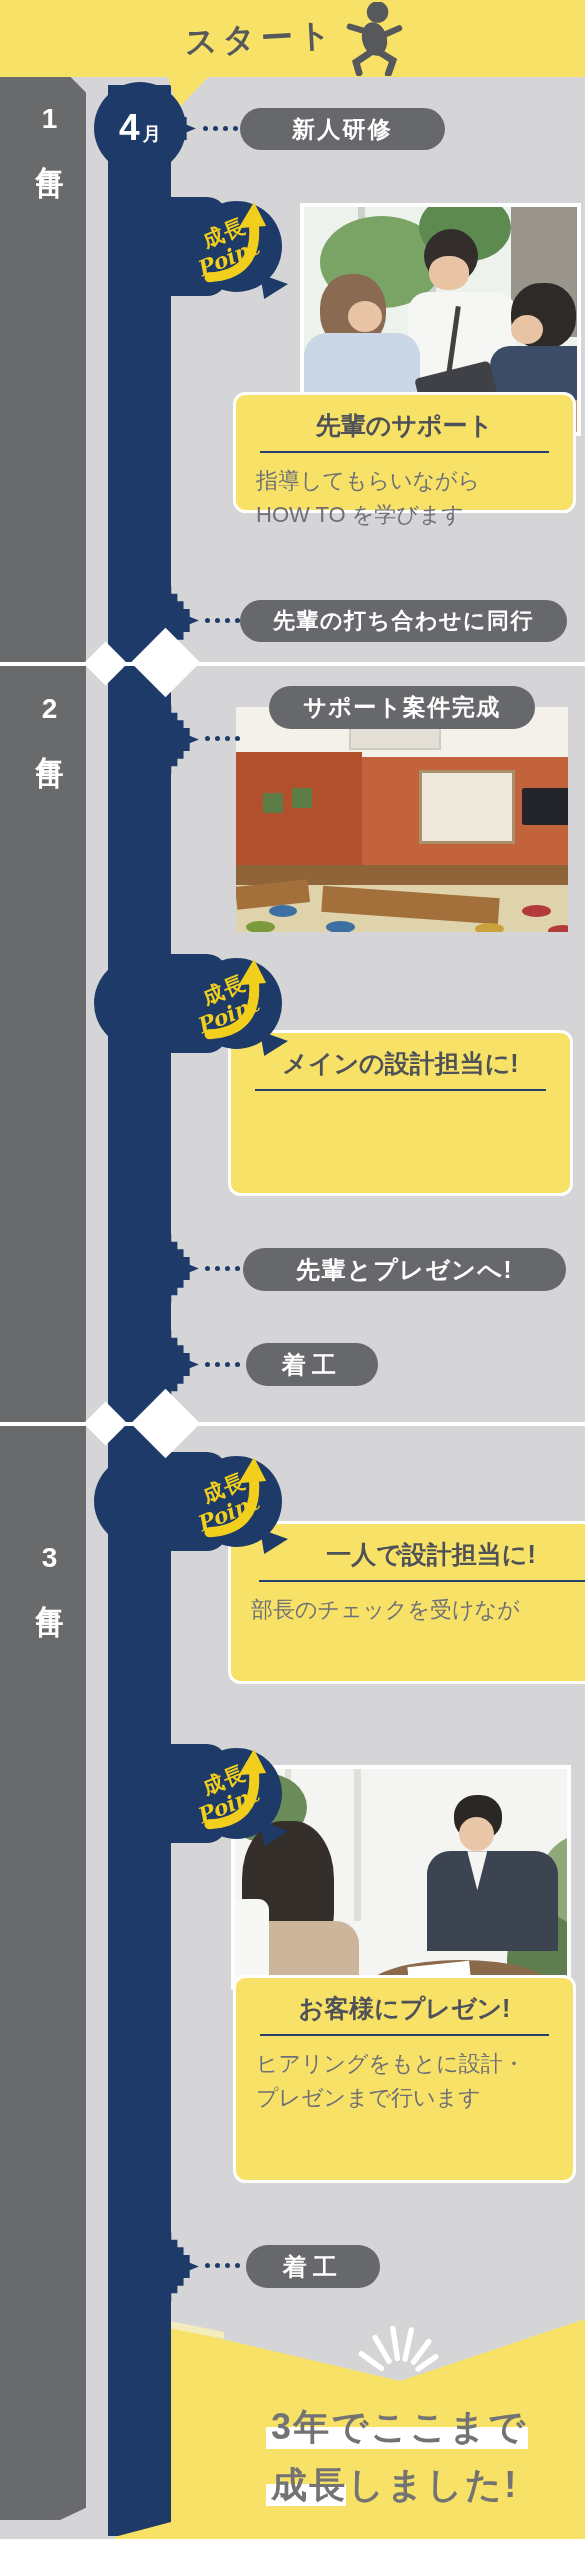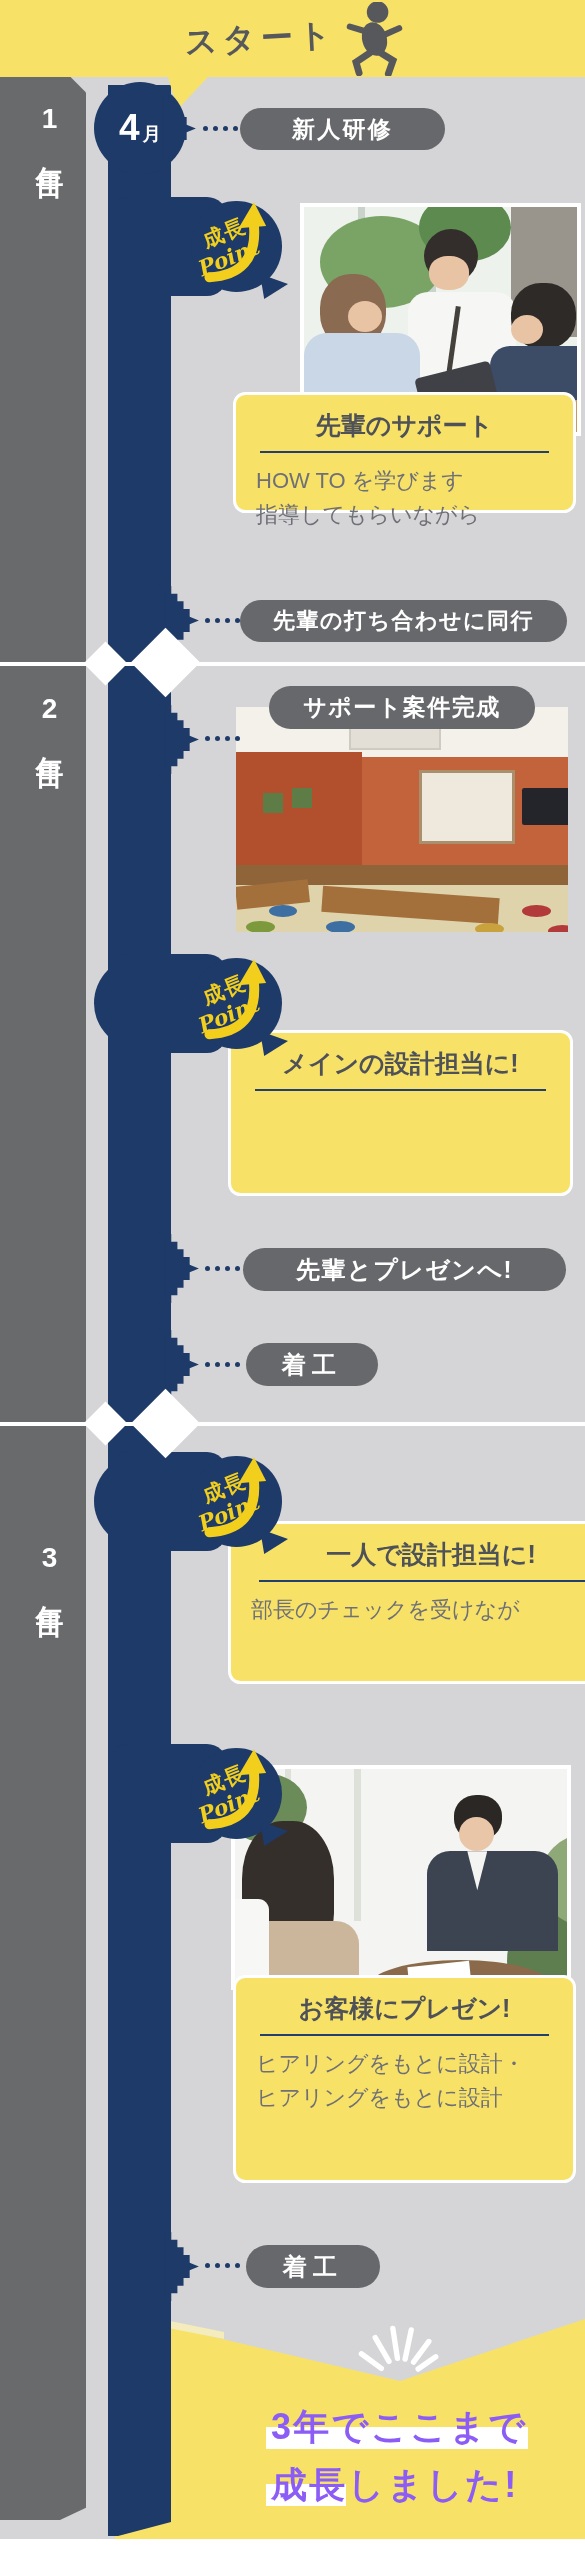--- a/index.html
+++ b/index.html
@@ -74,21 +74,21 @@
   .photo .in{position:absolute;overflow:hidden;}
   .ph-shape{position:absolute;}
 
   
   .bottom-wedge{left:86px;top:2306px;width:499px;height:233px;background:#f7e267;z-index:1;
     clip-path:polygon(29px 7.7px,314px 75px,499px 13px,499px 233px,29px 233px);}
   .pale-stripe{left:116px;top:2307px;width:108px;height:37px;background:#f4ecbc;z-index:1;
     clip-path:polygon(0 3.1px,100% 25px,100% 32px,0 10.8px);}
   .burst{left:331px;top:2320px;width:139px;height:69px;z-index:2;}
   .hl-band{background:#ffffff;z-index:2;}
-  .f-line{color:#8b5cf6;font-weight:bold;font-size:36px;letter-spacing:2.3px;z-index:3;}
+  .f-line{color:#737373;font-weight:bold;font-size:36px;letter-spacing:2.3px;z-index:3;}
 </style>
 </head>
 <body>
 
 <div id="stage">
 
   <div class="abs content-bg"></div>
   <div class="abs bottom-wedge"></div>
   <div class="abs pale-stripe"></div>
   <div class="abs gray-column"></div>
@@ -317,43 +317,43 @@
     </svg>
     <div class="t1">成長</div>
     <div class="t2">Point</div>
     <div class="tail"></div>
   </div>
 
   <div class="abs card" style="left:233px;top:392px;width:343px;height:121px;">
     <div class="ttl">先輩のサポート</div>
     <div class="dvd"></div>
     <div class="bdy">
+      <div>指導してもらいながら</div>
       <div>HOW TO を学びます</div>
-      <div>指導してもらいながら</div>
     </div>
   </div>
   <div class="abs card" style="left:228px;top:1030px;width:345px;height:166px;">
     <div class="ttl">メインの設計担当に!</div>
     <div class="dvd"></div>
     <div class="bdy">
     </div>
   </div>
   <div class="abs card" style="left:228px;top:1521px;width:406px;height:163px;">
     <div class="ttl">一人で設計担当に!</div>
     <div class="dvd"></div>
     <div class="bdy">
       <div>部長のチェックを受けなが</div>
     </div>
   </div>
   <div class="abs card" style="left:233px;top:1975px;width:343px;height:208px;">
     <div class="ttl">お客様にプレゼン!</div>
     <div class="dvd"></div>
     <div class="bdy">
       <div>ヒアリングをもとに設計・</div>
-      <div>ヒアリングをもとに設計</div>
+      <div>プレゼンまで行います</div>
     </div>
   </div>
 
   <div class="abs yline" style="top:662px;"></div>
   <div class="abs ydia" style="left:90px;top:648px;width:31px;height:31px;"></div>
   <div class="abs ydia" style="left:141px;top:638px;width:49px;height:49px;"></div>
   <div class="abs yline" style="top:1422px;"></div>
   <div class="abs ydia" style="left:90px;top:1408px;width:31px;height:31px;"></div>
   <div class="abs ydia" style="left:141px;top:1399px;width:49px;height:49px;"></div>
 

